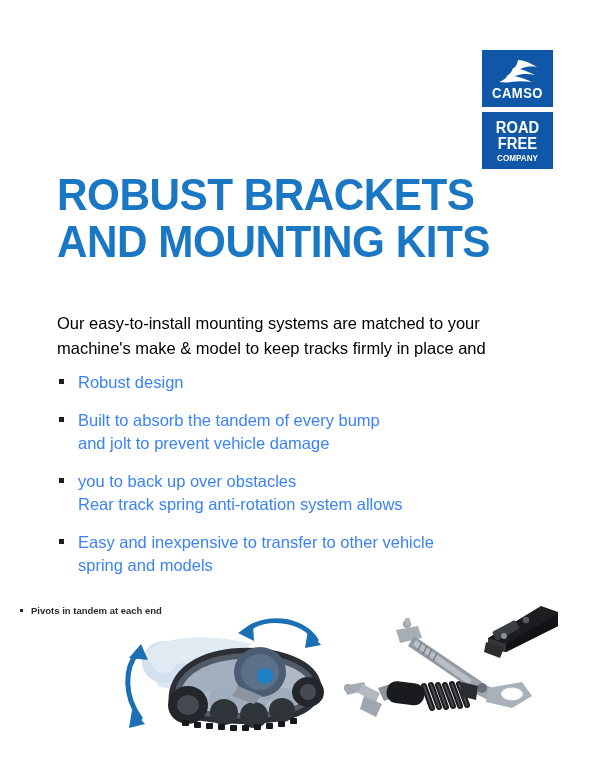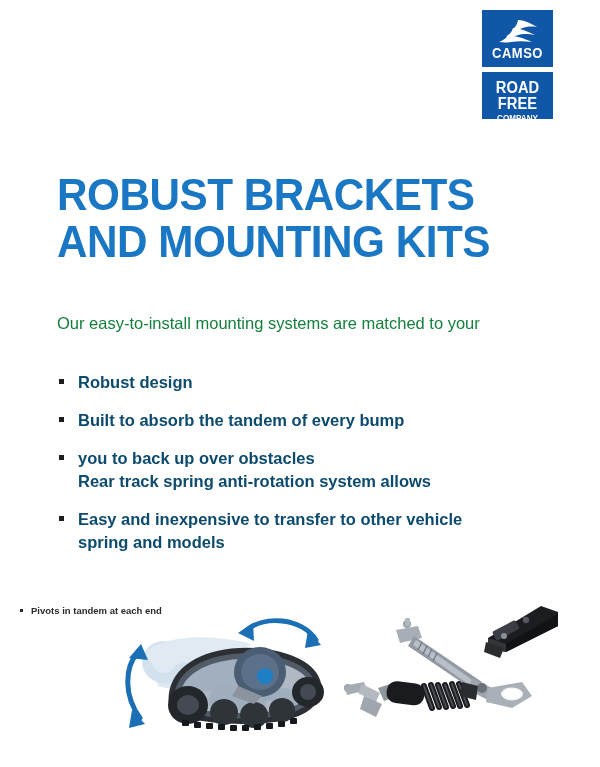--- a/index.html
+++ b/index.html
@@ -21,26 +21,27 @@
     position: absolute;
     top: 10px;
     left: 482px;
     width: 71px;
   }
   .logo-box {
     width: 71px;
     background: #1057a8;
     display: block;
     position: relative;
+    margin-top: 40px;
   }
   .logo-box-camso {
     height: 57px;
   }
   .logo-box-road {
-    height: 47px;
+    height: 57px;
     margin-top: 5px;
   }
   .camso-mark {
     position: absolute;
     top: 9px;
     left: 50%;
     transform: translateX(-50%);
     width: 42px;
     height: 24px;
   }
@@ -103,21 +104,21 @@
     display: block;
     white-space: nowrap;
   }
 
   
   .intro {
     position: absolute;
     top: 294px;
     left: 57px;
     width: 470px;
-    color: #15803d;
+    color: #000000;
     font-size: 16.5px;
     line-height: 25px;
     font-weight: 400;
   }
   .intro .pl {
     display: block;
     white-space: nowrap;
   }
 
   
@@ -127,23 +128,23 @@
     left: 57px;
     width: 480px;
     margin: 0;
     padding: 0;
     list-style: none;
   }
   .feature-item {
     position: relative;
     padding-left: 21px;
     margin-bottom: 15px;
-    color: #0c4a6e;
+    color: #3b82f6;
     font-size: 16.5px;
-    font-weight: bold;
+    font-weight: normal;
     line-height: 23px;
   }
   .feature-item:last-child { margin-bottom: 4px; }
   .feature-item .bullet-sq {
     position: absolute;
     left: 2px;
     top: 8px;
     width: 5px;
     height: 5px;
     background: #1d1d1f;
@@ -221,32 +222,34 @@
 
 </div>
 
 <h1 class="page-title">
   <span class="tl">ROBUST BRACKETS</span>
   <span class="tl">AND MOUNTING KITS</span>
 </h1>
 
 <p class="intro">
   <span class="pl">Our easy-to-install mounting systems are matched to your</span>
+  <span class="pl">machine's make &amp; model to keep tracks firmly in place and</span>
 </p>
 
 <ul class="feature-list">
 
   <li class="feature-item">
     <span class="bullet-sq"></span>
     <span class="fl">Robust design</span>
   </li>
 
   <li class="feature-item">
     <span class="bullet-sq"></span>
     <span class="fl">Built to absorb the tandem of every bump</span>
+    <span class="fl">and jolt to prevent vehicle damage</span>
   </li>
 
   <li class="feature-item">
     <span class="bullet-sq"></span>
     <span class="fl">you to back up over obstacles</span>
     <span class="fl">Rear track spring anti-rotation system allows</span>
   </li>
 
   <li class="feature-item">
     <span class="bullet-sq"></span>

